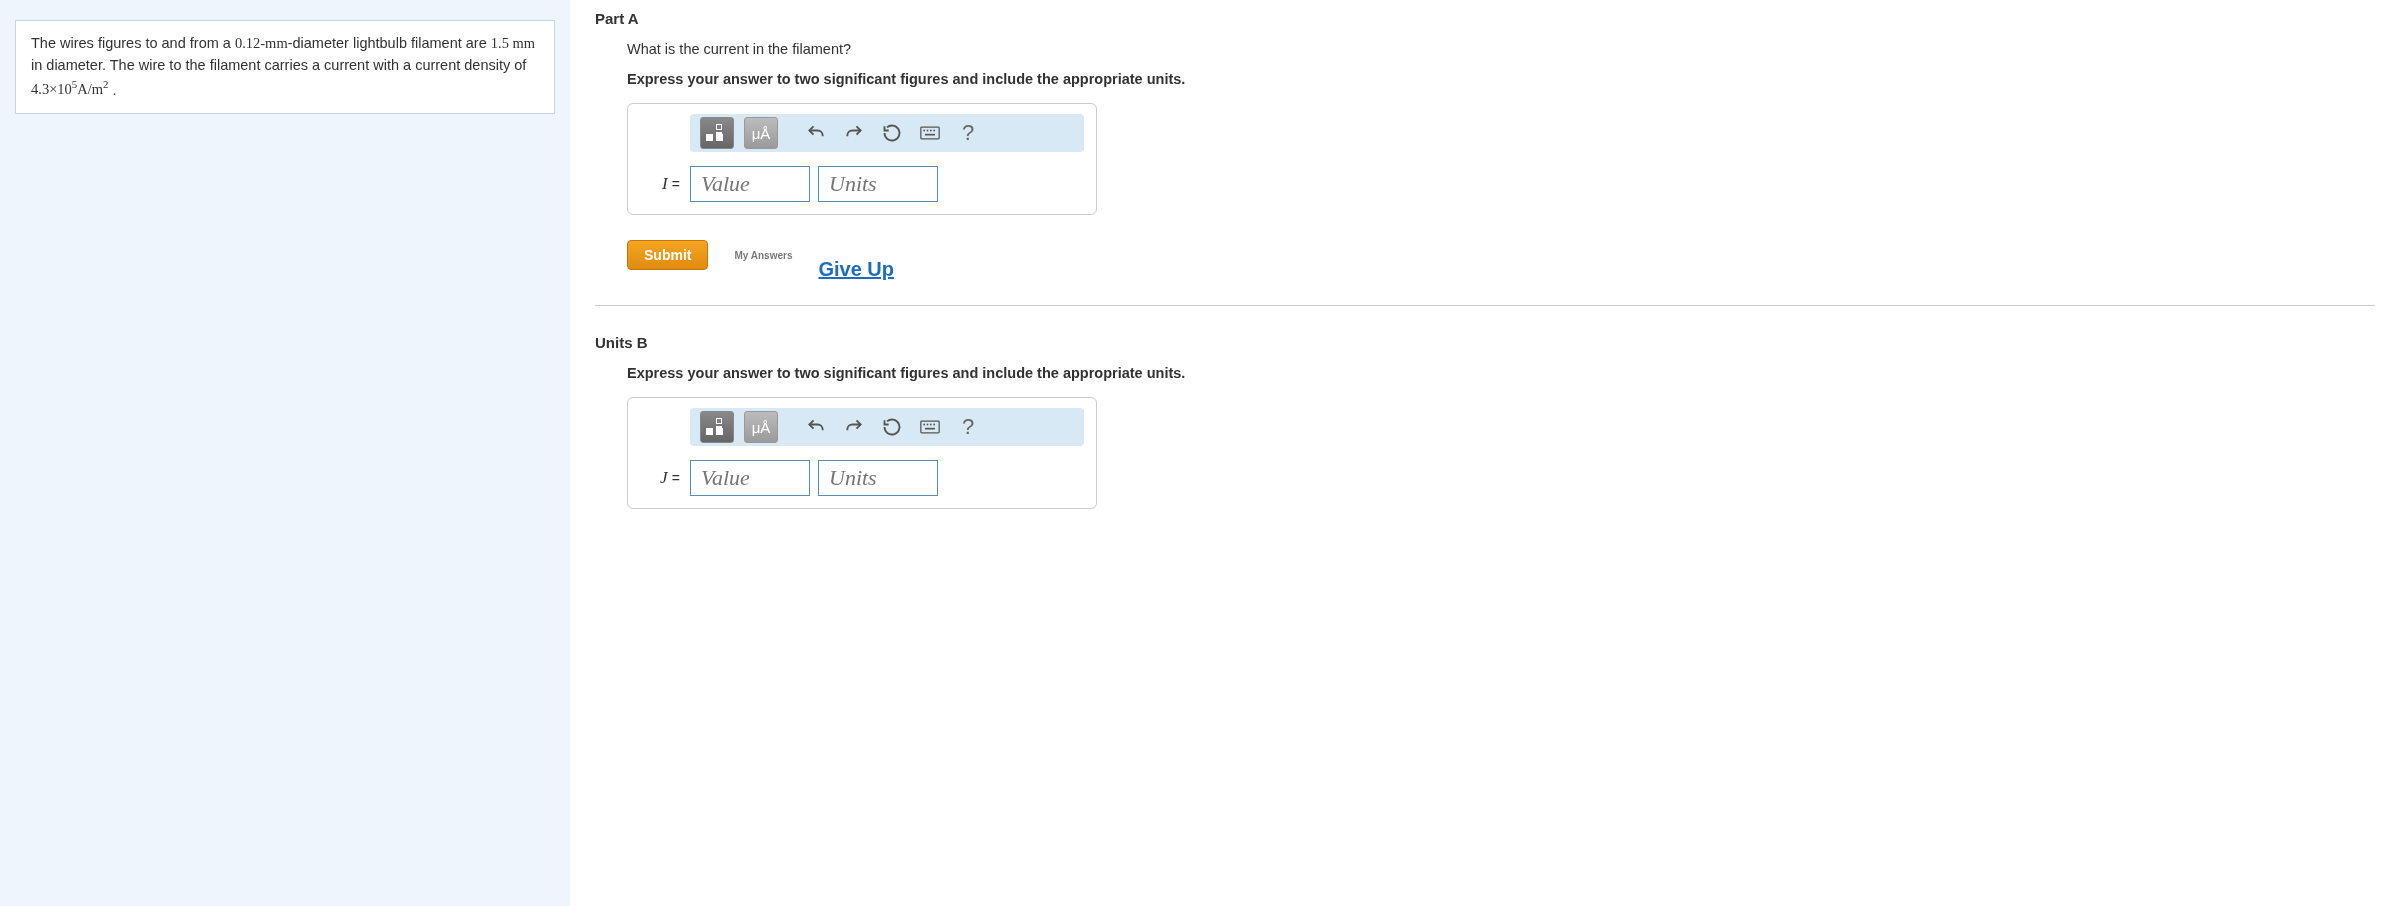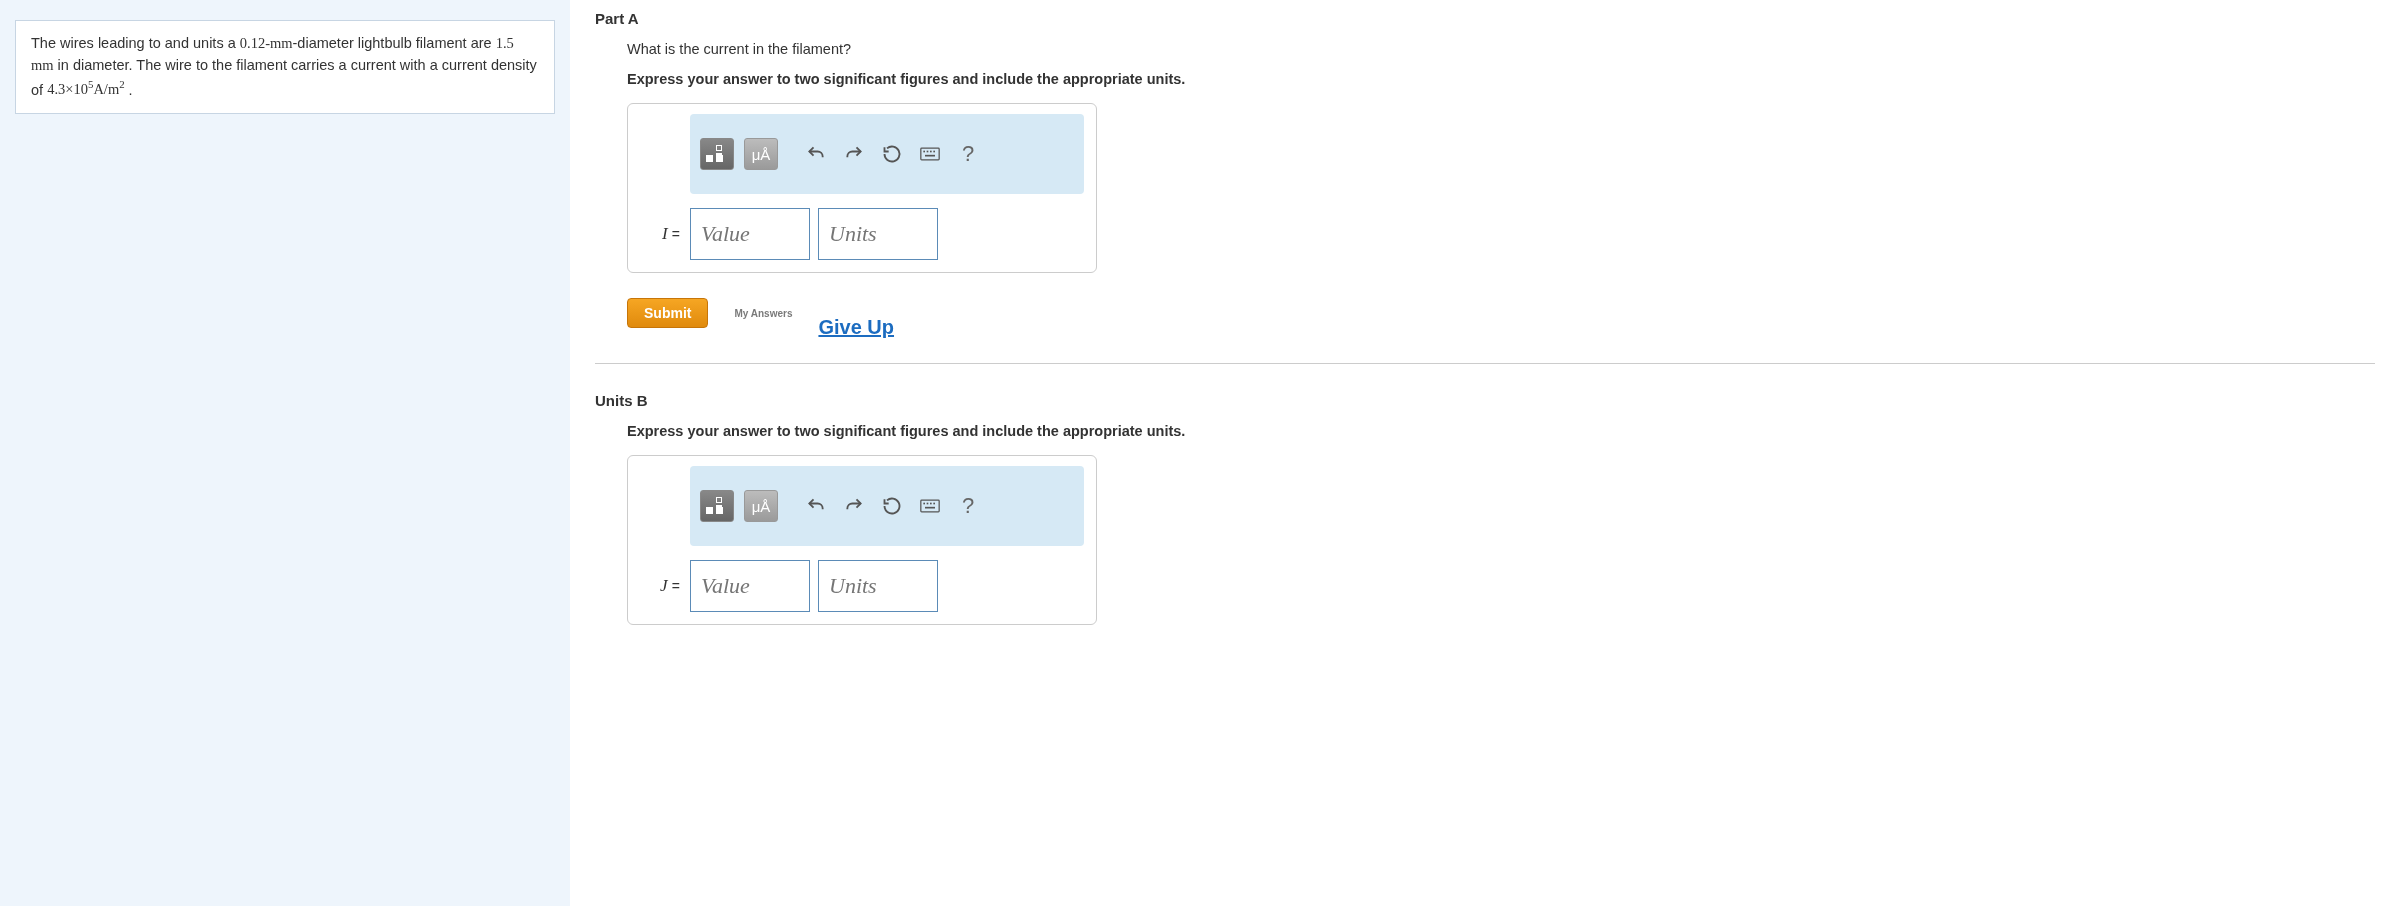--- a/index.html
+++ b/index.html
@@ -53,21 +53,21 @@
   .answer-box {
     border: 1px solid #ccc;
     border-radius: 6px;
     padding: 10px 12px 12px 12px;
     display: inline-block;
     width: 470px;
   }
   .toolbar {
     background: #d6e9f5;
     border-radius: 4px;
-    padding: 24px 10px;
+    padding: 3px 10px;
     display: flex;
     align-items: center;
     gap: 10px;
     margin-left: 50px;
     margin-bottom: 14px;
   }
   .toolbar-btn {
     display: inline-flex;
     align-items: center;
     justify-content: center;
@@ -108,21 +108,21 @@
     font-family: "Times New Roman", Times, serif;
     font-style: italic;
     font-size: 17px;
     width: 42px;
     text-align: right;
     padding-right: 2px;
   }
   .eq { font-style: normal; font-family: Arial, sans-serif; font-size: 14px; }
   .val-input, .unit-input {
     border: 1px solid #5b8bb7;
-    height: 52px;
+    height: 36px;
     font-family: "Times New Roman", Times, serif;
     font-style: italic;
     font-size: 22px;
     color: #777;
     padding: 0 10px;
     background: #fff;
   }
   .val-input { width: 120px; }
   .unit-input { width: 120px; }
   .action-row {
@@ -174,21 +174,21 @@
   .tmpl-icon .s2 { width:6px; height:6px; left:10px; top:0; border:1px solid #fff; background:transparent; }
   .tmpl-icon .s3 { width:7px; height:7px; left:10px; top:10px; }
   .tmpl-icon .bar { position:absolute; width:6px; height:2px; background:#fff; left:10px; top:8px; }
   .kbd-icon svg { width: 20px; height: 14px; }
 </style>
 </head>
 <body>
 
 <div class="left-col">
   <div class="problem-box">
-    <span>The wires leading to and units a </span><span class="rm">0.12-mm</span><span>-diameter lightbulb filament are </span><span class="rm">1.5 mm</span><span> in diameter. The wire to the filament carries a current with a current density of </span><span class="rm"><span>4.3×10</span><sup>5</sup><span>A/m</span><sup>2</sup></span><span> .</span>
+    <span>The wires figures to and from a </span><span class="rm">0.12-mm</span><span>-diameter lightbulb filament are </span><span class="rm">1.5 mm</span><span> in diameter. The wire to the filament carries a current with a current density of </span><span class="rm"><span>4.3×10</span><sup>5</sup><span>A/m</span><sup>2</sup></span><span> .</span>
   </div>
 </div>
 
 <div class="right-col">
 
   <div class="part-section">
     <div class="part-title">Part A</div>
     <div class="part-body">
       <div class="question">What is the current in the filament?</div>
       <div class="instruction">Express your answer to two significant figures and include the appropriate units.</div>

